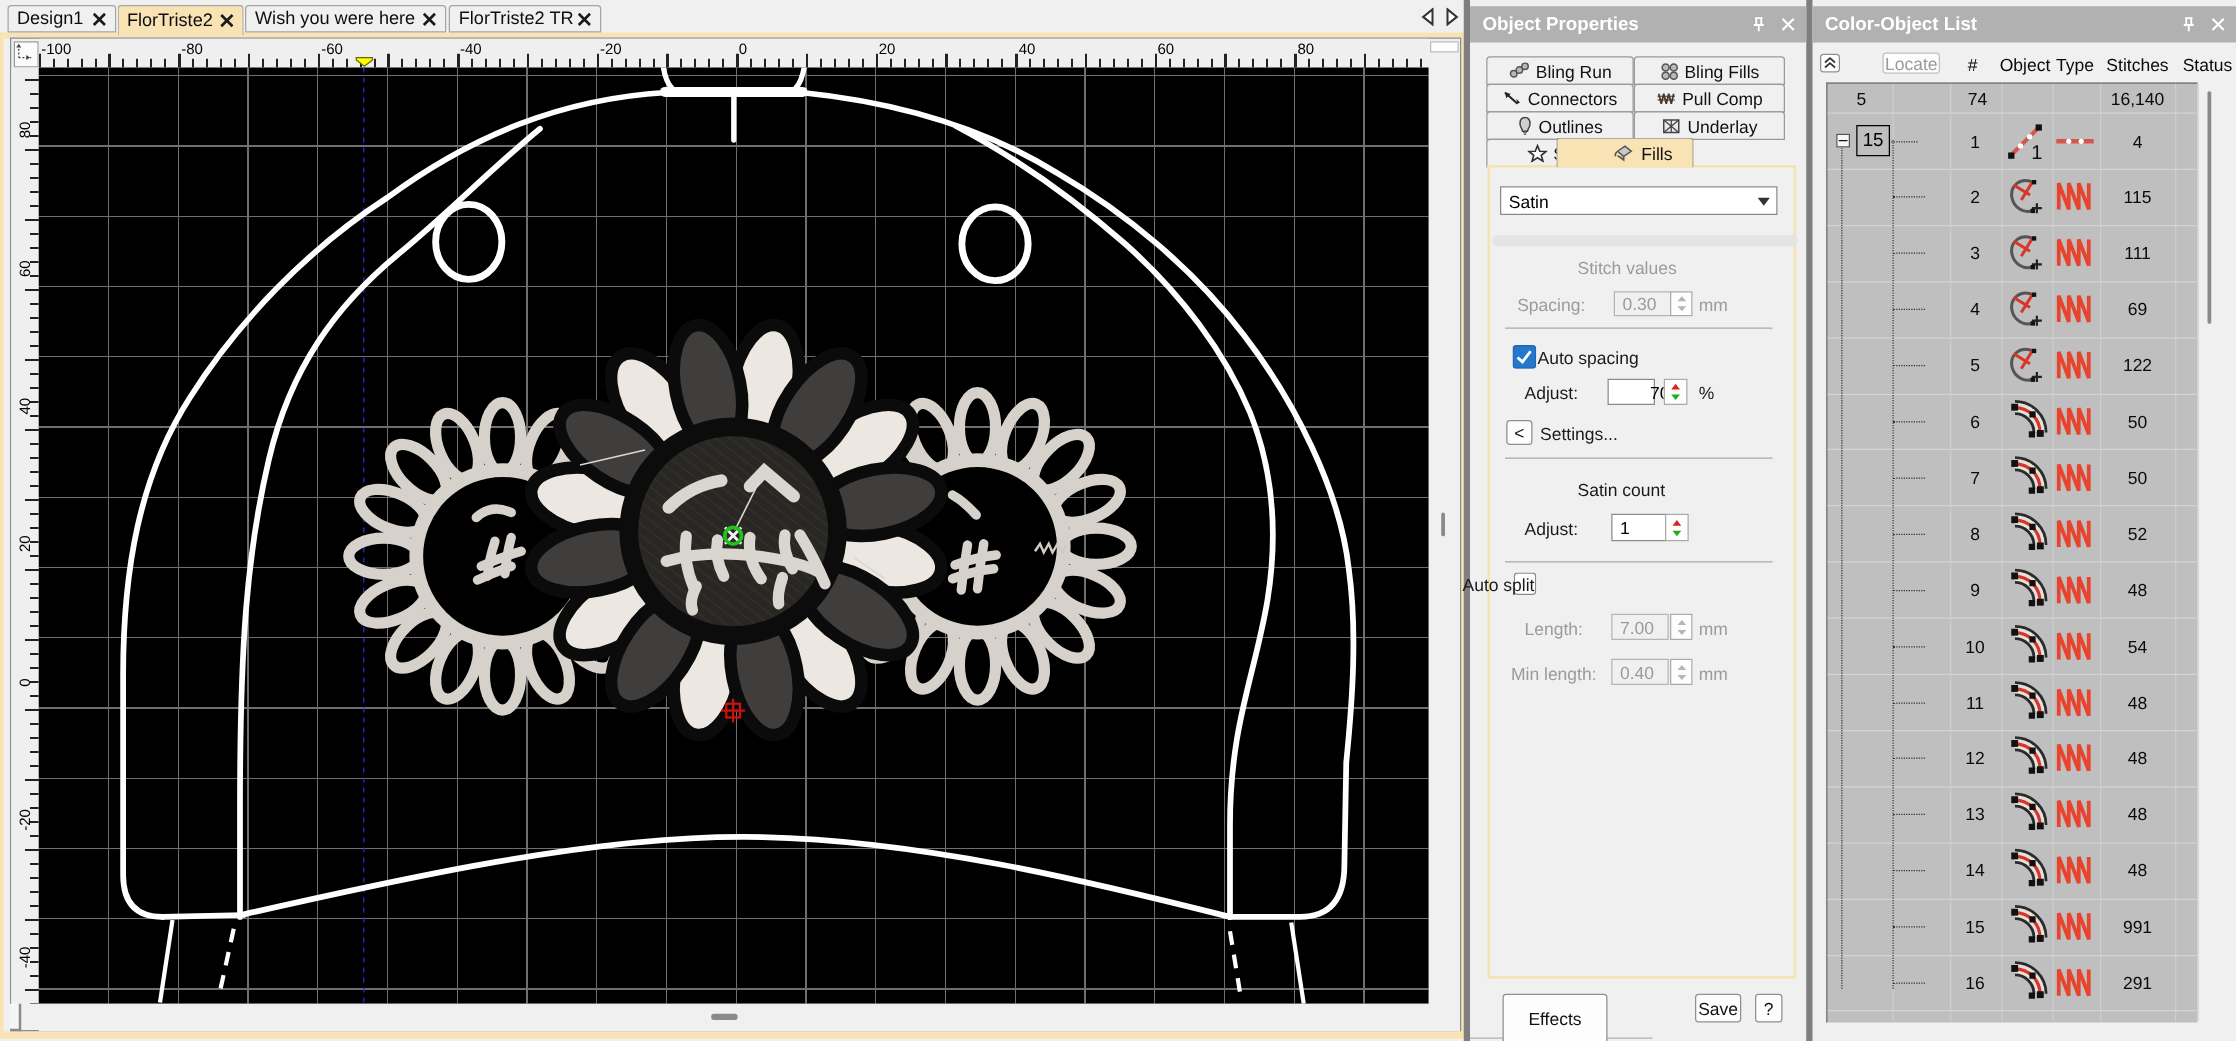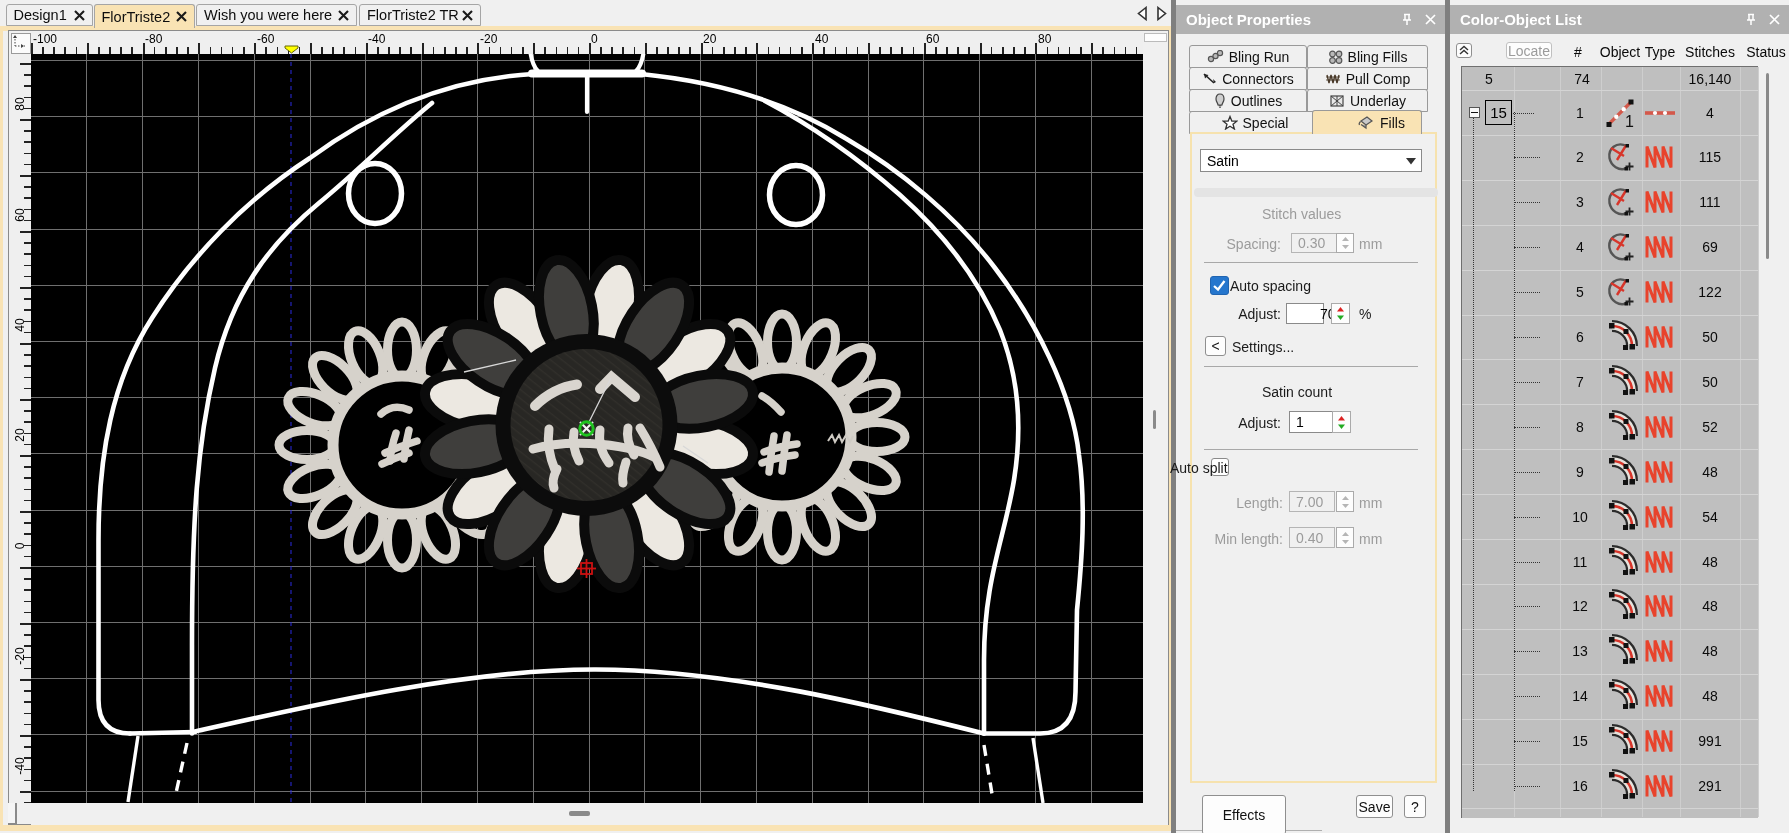--- a/index.html
+++ b/index.html
@@ -47,21 +47,21 @@
       color:#fff;font-weight:bold;font-size:15px;line-height:29px;}
   .ptitle .t{padding-left:10px;}
   .ptitle .icons{position:absolute;right:8px;top:0;height:29px;display:flex;gap:10px;align-items:center;}
   .ptab{position:absolute;box-sizing:border-box;background:#f0f0f0;border:1px solid #999;
       border-radius:3px 3px 0 0;font-size:14px;color:#111;display:flex;align-items:center;justify-content:center;gap:5px;}
   .ptab.active{background:#f9e3b4;border-bottom:none;z-index:3;}
   #pcontent{left:1190px;top:132px;width:247px;height:651px;background:#f0f0f0;
       border:2px solid #f6e2ae;box-sizing:border-box;z-index:2;}
   .lbl{position:absolute;font-size:14px;color:#1a1a1a;z-index:4;}
   .glbl{position:absolute;font-size:14px;color:#9b9b9b;z-index:4;}
-  .rlbl{text-align:right;}
+  .rlbl{text-align:center;}
   .input{position:absolute;box-sizing:border-box;background:#fff;border:1px solid #8a8a8a;
       font-size:14px;color:#000;padding-left:6px;display:flex;align-items:center;z-index:4;}
   .input.dis{background:#f0f0f0;border:1px solid #b5b5b5;color:#9b9b9b;}
   .sep{position:absolute;height:1px;background:#a8a8a8;z-index:4;}
   .btn{position:absolute;box-sizing:border-box;background:#fdfdfd;border:1px solid #8f8f8f;
       border-radius:3px;font-size:14px;color:#111;display:flex;align-items:center;justify-content:center;z-index:4;}
   .spin{position:absolute;box-sizing:border-box;background:#fdfdfd;border:1px solid #aaa;z-index:4;
       display:flex;align-items:center;justify-content:center;}
   
   #table{position:absolute;left:1461px;top:66px;width:297px;height:752px;background:#bfbfbf;
@@ -387,21 +387,21 @@
   <svg width="16" height="14">
       <rect x="2" y="2" width="12" height="10" fill="#e8e8e8" stroke="#444" stroke-width="1.2"></rect>
       <path d="M2,2 L14,12 M2,12 L14,2 M8,2 V12" stroke="#444" stroke-width="1"></path>
     </svg>
   Underlay</div>
 <div class="ptab" style="left:1189px;top:111px;width:132px;height:23px;">
   <svg width="16" height="15">
       <path d="M8,1.5 L9.8,6 L14.8,6.2 L11,9.3 L12.4,14 L8,11.2 L3.6,14 L5,9.3 L1.2,6.2 L6.2,6 Z" fill="#fff" stroke="#333" stroke-width="1.3"></path>
     </svg>
   Special</div>
-<div class="ptab active" style="left:1312px;top:110px;width:110px;height:24px;padding-left:28px;">
+<div class="ptab active" style="left:1245px;top:110px;width:110px;height:24px;padding-left:28px;">
   <svg width="18" height="15">
       <path d="M4,6 L10,2 L15,6 L9,10 Z" fill="#c9c9c9" stroke="#555" stroke-width="1.2"></path>
       <path d="M9,10 L9,13 L4,9.5" stroke="#555" stroke-width="1.2" fill="#a8a8a8"></path>
       <path d="M3.5,6.5 q-2,2 -1,3.5" stroke="#555" stroke-width="1.2" fill="none"></path>
     </svg>
   Fills</div>
 
 <div class="input" style="left:1200px;top:149px;width:222px;height:23px;">Satin
   <svg style="position:absolute;right:5px;top:8px;" width="10" height="7">
       <path d="M0,0 h10 l-5,6.5 Z" fill="#333"></path>

